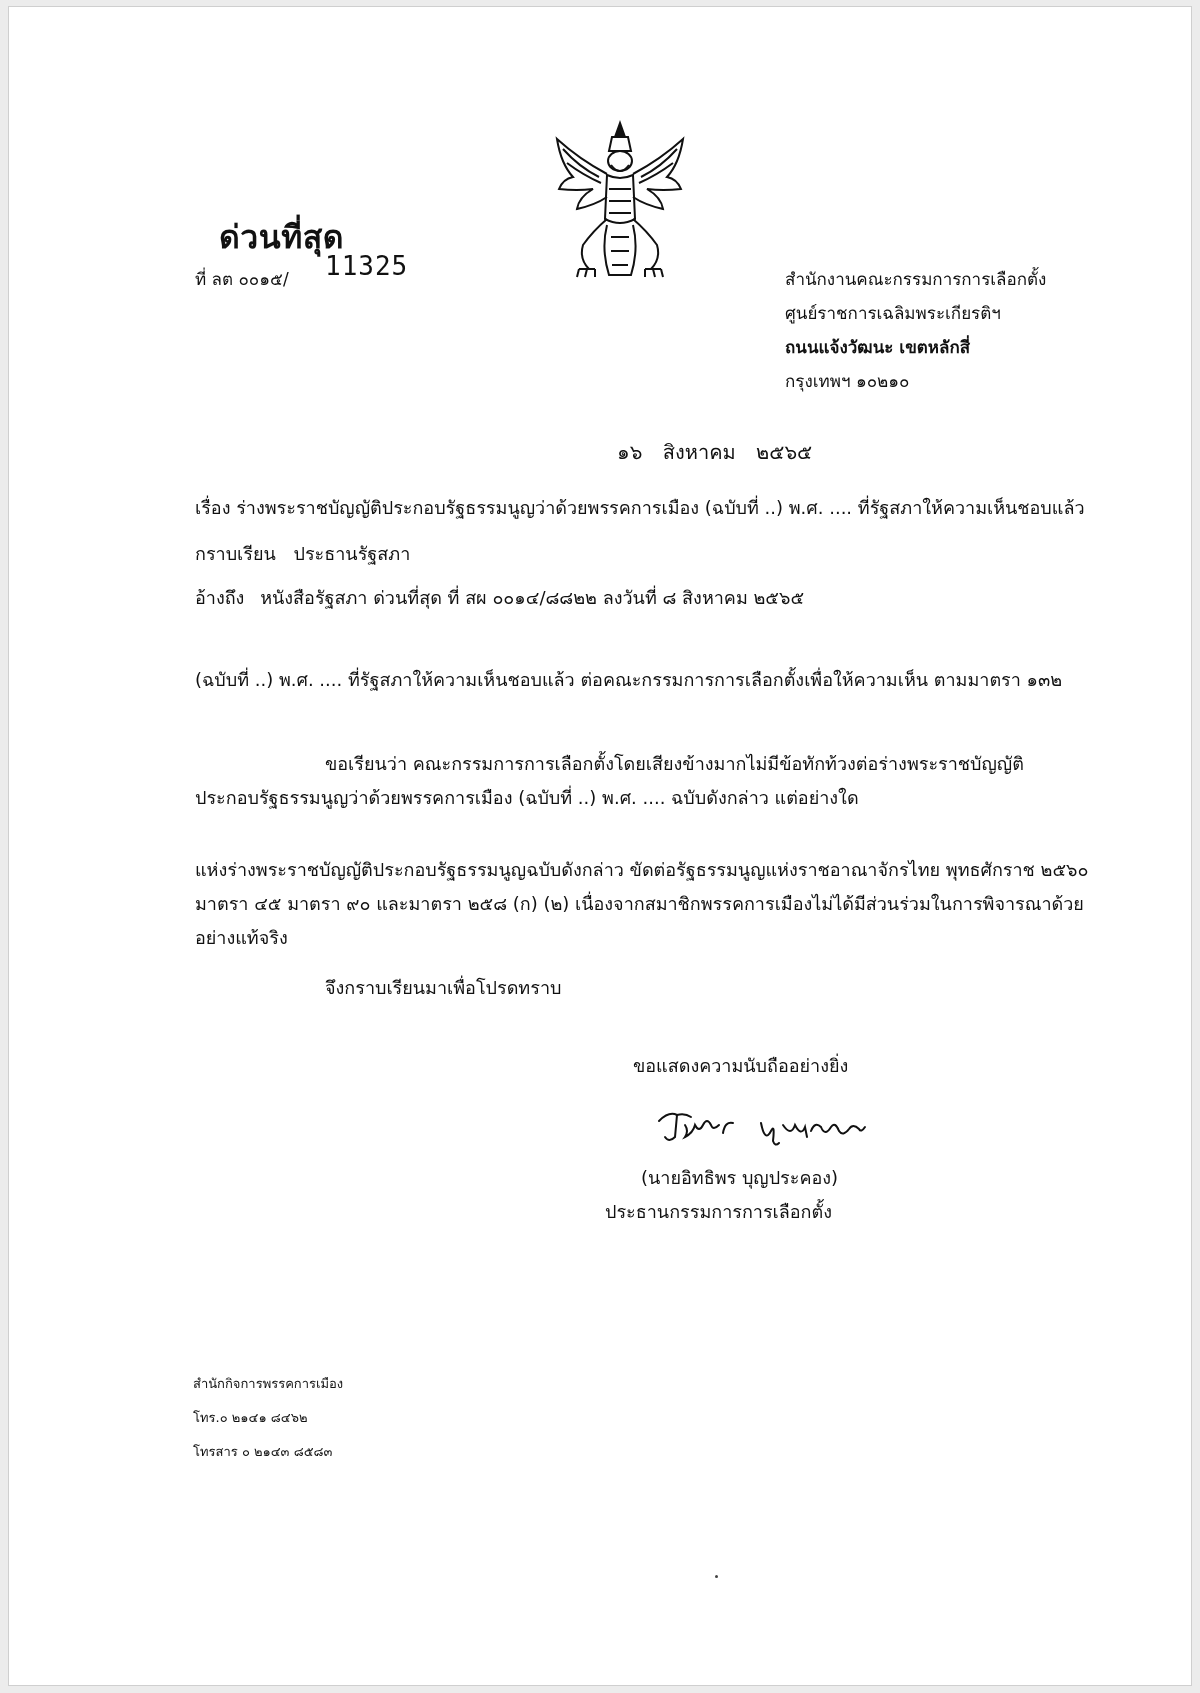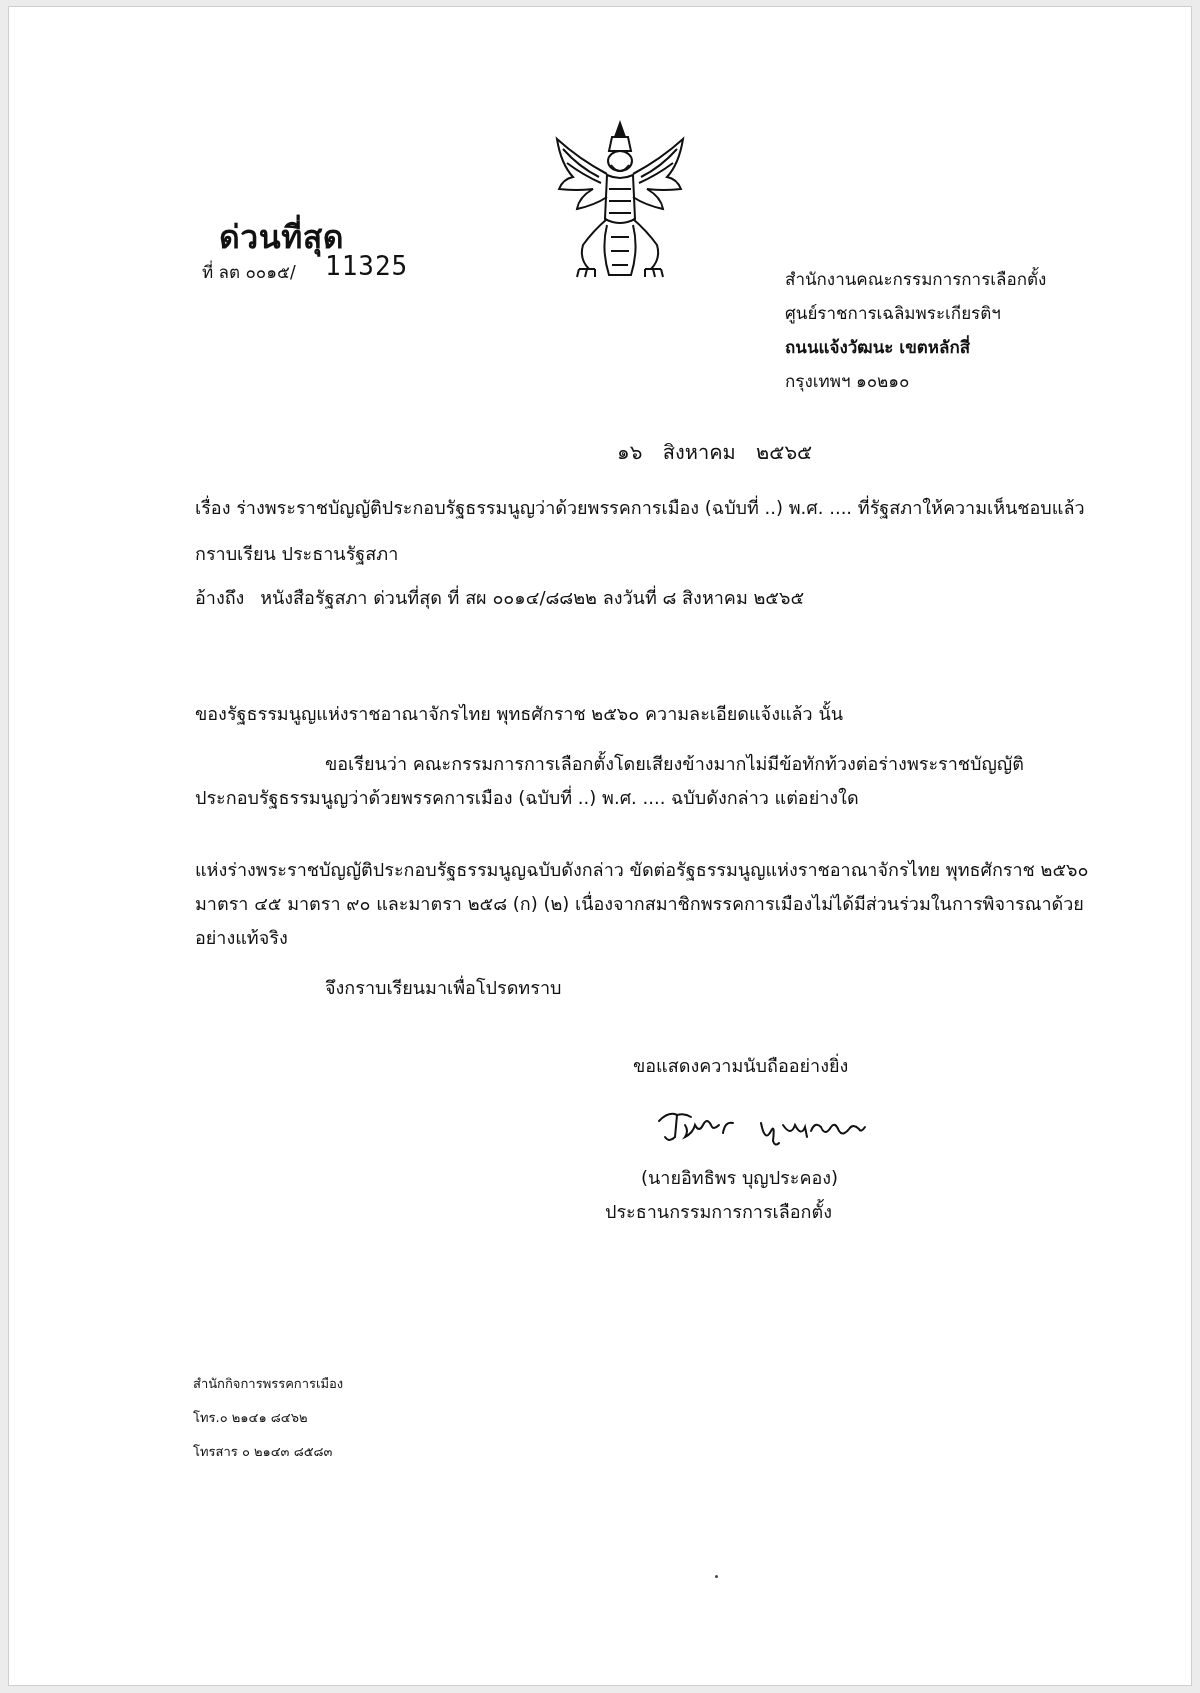--- a/index.html
+++ b/index.html
@@ -16,21 +16,21 @@
       left: 8px; top: 6px;
       width: 1184px; height: 1680px;
       background: #ffffff;
       border: 1px solid #cfcfcf;
     }
     .abs { position: absolute; white-space: nowrap; }
     .urgent {
       left: 210px; top: 204px;
       font-size: 32px; font-weight: bold; letter-spacing: 0.5px;
     }
-    .ref-label { left: 186px; top: 251px; font-size: 17px; margin-left: 7px; }
+    .ref-label { left: 186px; top: 258px; font-size: 17px; }
     .ref-num {
       left: 316px; top: 244px;
       font-family: "DejaVu Sans Mono", "Liberation Mono", monospace;
       font-size: 26px; letter-spacing: 1px;
     }
     .garuda { left: 540px; top: 112px; width: 142px; height: 165px; }
     .addr { left: 776px; font-size: 17px; }
     .date { left: 608px; top: 429px; font-size: 20px; word-spacing: 14px; }
     .line { left: 186px; font-size: 18px; }
     .para { font-size: 18px; }
@@ -94,29 +94,29 @@
 
   <div class="abs date">๑๖ สิงหาคม ๒๕๖๕</div>
 
   <div class="abs line" style="top:486px;">
     <span>เรื่อง</span>
     <span style="margin-left:0;">ร่างพระราชบัญญัติประกอบรัฐธรรมนูญว่าด้วยพรรคการเมือง (ฉบับที่ ..) พ.ศ. .... ที่รัฐสภาให้ความเห็นชอบแล้ว</span>
   </div>
 
   <div class="abs line" style="top:532px;">
     <span>กราบเรียน</span>
-    <span style="margin-left:0;">ประธานรัฐสภา</span>
+    <span style="margin-left:12px;">ประธานรัฐสภา</span>
   </div>
 
   <div class="abs line" style="top:576px;">
     <span>อ้างถึง</span>
     <span style="margin-left:10px;">หนังสือรัฐสภา ด่วนที่สุด ที่ สผ ๐๐๑๔/๘๘๒๒ ลงวันที่ ๘ สิงหาคม ๒๕๖๕</span>
   </div>
 
-  <div class="abs para" style="left:186px; top:692px;">ของรัฐธรรมนูญแห่งราชอาณาจักรไทย พุทธศักราช ๒๕๖๐ ความละเอียดแจ้งแล้ว นั้น</div>
+  <div class="abs para" style="left:186px; top:658px;">(ฉบับที่ ..) พ.ศ. .... ที่รัฐสภาให้ความเห็นชอบแล้ว ต่อคณะกรรมการการเลือกตั้งเพื่อให้ความเห็น ตามมาตรา ๑๓๒</div>
 
   <div class="abs para" style="left:316px; top:742px;">ขอเรียนว่า คณะกรรมการการเลือกตั้งโดยเสียงข้างมากไม่มีข้อทักท้วงต่อร่างพระราชบัญญัติ</div>
   <div class="abs para" style="left:186px; top:776px;">ประกอบรัฐธรรมนูญว่าด้วยพรรคการเมือง (ฉบับที่ ..) พ.ศ. .... ฉบับดังกล่าว แต่อย่างใด</div>
 
   <div class="abs para" style="left:186px; top:848px;">แห่งร่างพระราชบัญญัติประกอบรัฐธรรมนูญฉบับดังกล่าว ขัดต่อรัฐธรรมนูญแห่งราชอาณาจักรไทย พุทธศักราช ๒๕๖๐</div>
   <div class="abs para" style="left:186px; top:882px;">มาตรา ๔๕ มาตรา ๙๐ และมาตรา ๒๕๘ (ก) (๒) เนื่องจากสมาชิกพรรคการเมืองไม่ได้มีส่วนร่วมในการพิจารณาด้วย</div>
   <div class="abs para" style="left:186px; top:916px;">อย่างแท้จริง</div>
 
   <div class="abs para" style="left:316px; top:966px;">จึงกราบเรียนมาเพื่อโปรดทราบ</div>
 

